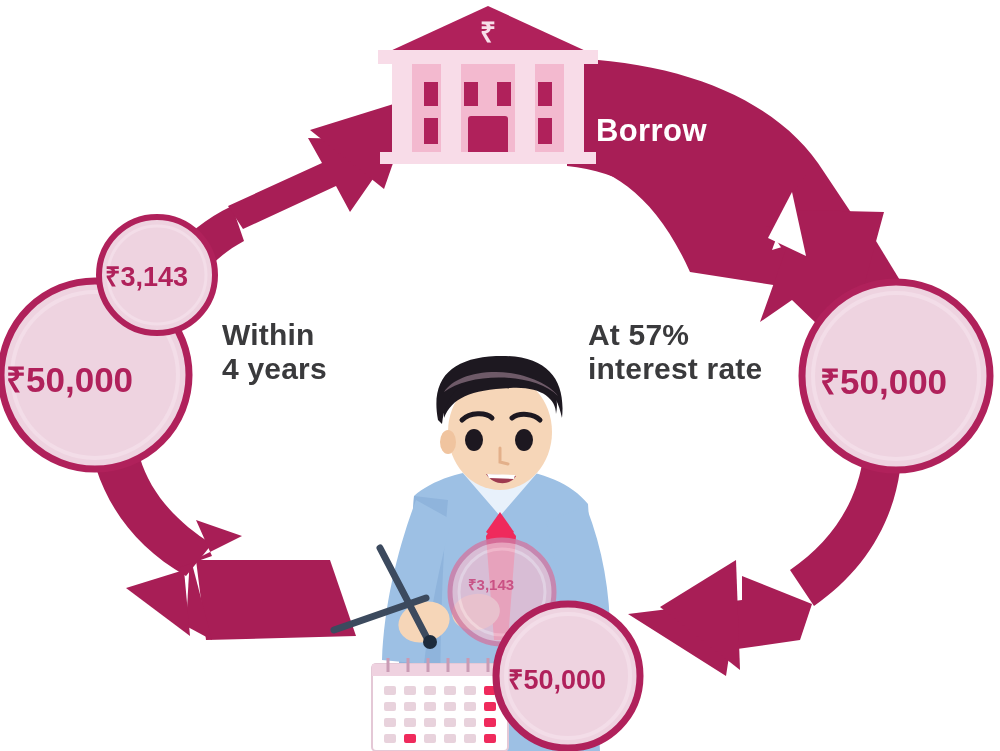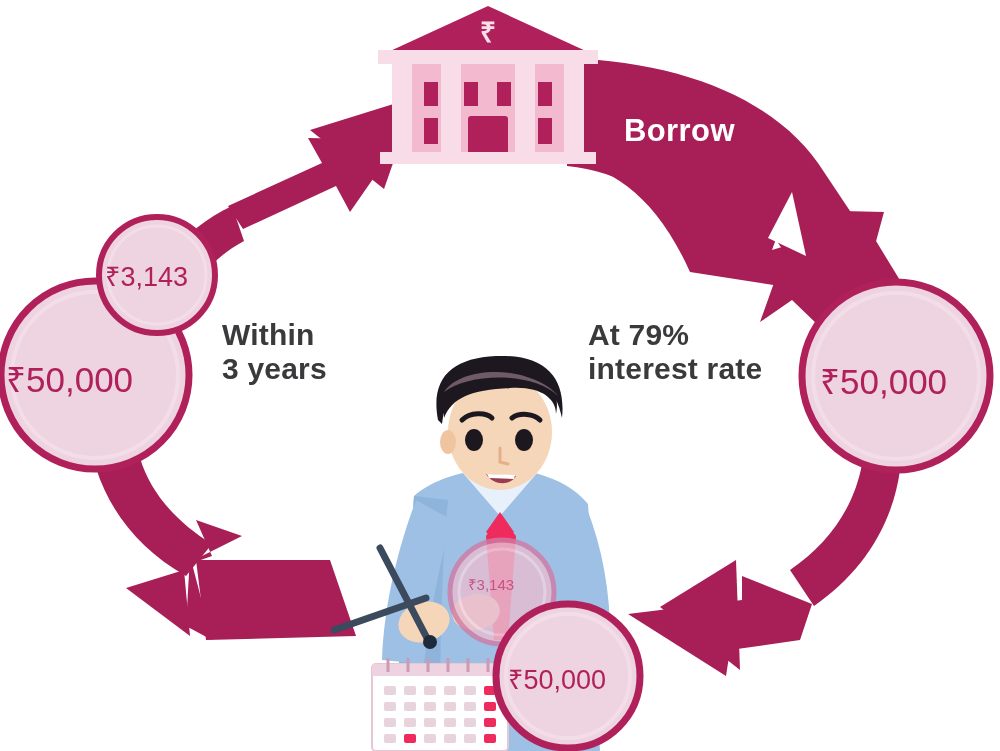--- a/index.html
+++ b/index.html
@@ -38,28 +38,28 @@
 
   .arrow-caption {
     position: absolute;
     color: #ffffff;
     font-family: "Liberation Sans", sans-serif;
     font-weight: bold;
     font-size: 31px;
     letter-spacing: 0.4px;
     user-select: none;
   }
-  #caption-borrow { left: 624px; top: 113px; }
+  #caption-borrow { left: 596px; top: 113px; }
   #caption-repay  { left: 224px; top: 583px; }
 
   .coin-value {
     position: absolute;
     color: #b0215b;
     font-family: "Liberation Sans", sans-serif;
-    font-weight: normal;
+    font-weight: bold;
     white-space: nowrap;
     user-select: none;
   }
   #coin-val-left-big   { left: 6px;   top: 355px; font-size: 35px; }
   #coin-val-left-small { left: 105px; top: 257px; font-size: 27px; }
   #coin-val-right-big  { left: 820px; top: 357px; font-size: 35px; }
   #coin-val-bot-big    { left: 508px; top: 660px; font-size: 27px; }
   #coin-val-bot-small  { left: 468px; top: 574px; font-size: 15px; color: #c5447b; opacity: .85; }
 
   #olx-watermark {
@@ -280,23 +280,23 @@
 
       <g>
         <circle cx="568" cy="676" r="72" fill="#eed3e0" stroke="#b0215b" stroke-width="7"></circle>
         <circle cx="568" cy="676" r="62" fill="none" stroke="#f3dde8" stroke-width="4"></circle>
       </g>
 
     </g>
   </svg>
 
   <div class="label-text" id="label-within">Within
-3 years</div>
-
-  <div class="label-text" id="label-rate">At 79%
+4 years</div>
+
+  <div class="label-text" id="label-rate">At 57%
 interest rate</div>
 
   <div class="arrow-caption" id="caption-borrow">Borrow</div>
 
 
   <div class="coin-value" id="coin-val-left-big">₹50,000</div>
 
   <div class="coin-value" id="coin-val-left-small">₹3,143</div>
 
   <div class="coin-value" id="coin-val-right-big">₹50,000</div>

